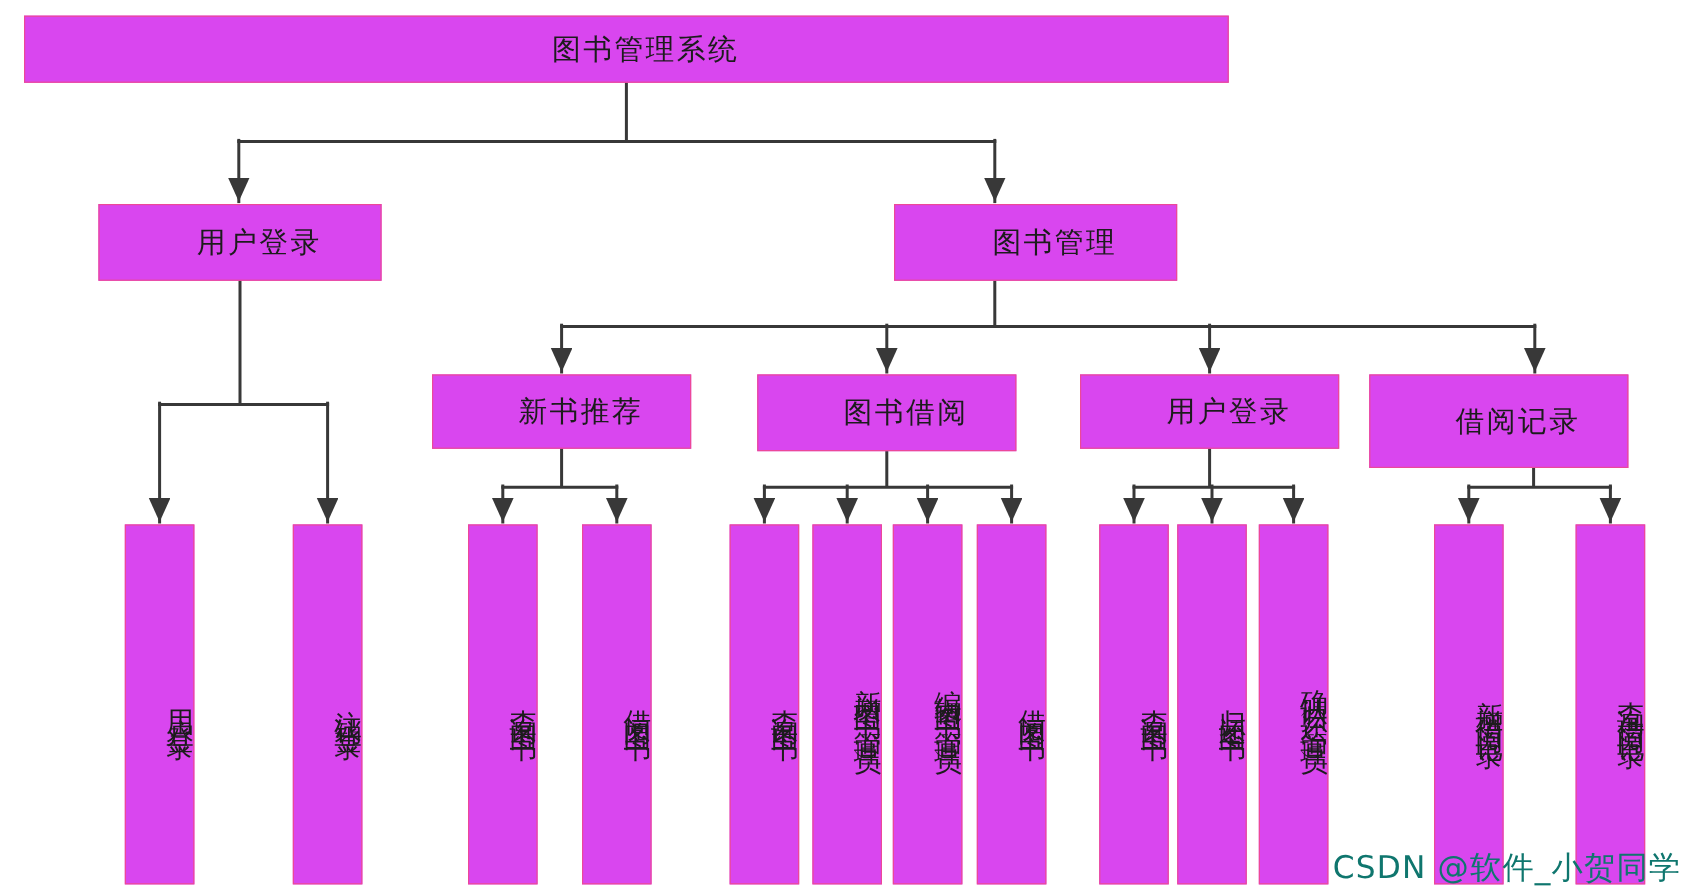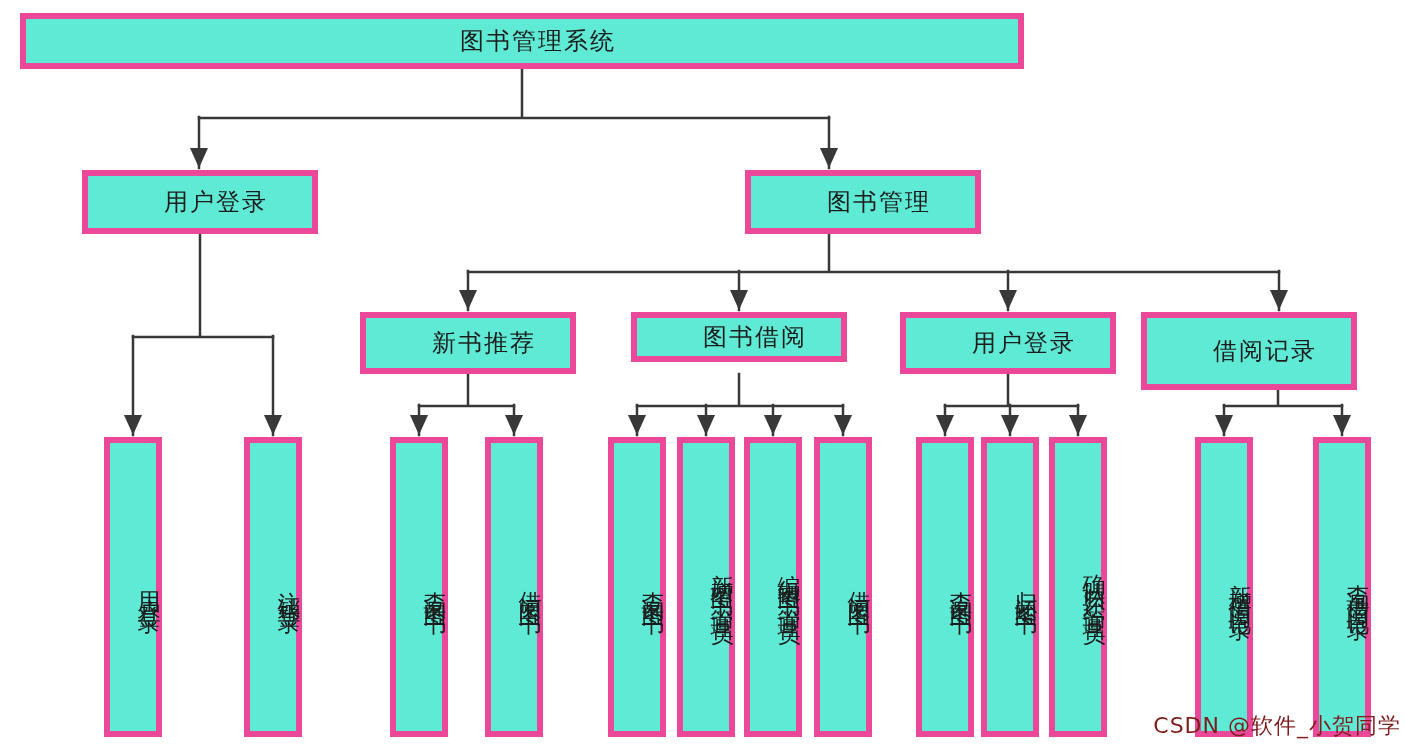--- a/index.html
+++ b/index.html
@@ -1,24 +1,24 @@
 <!DOCTYPE html>
 <html><head>
 <meta charset="utf-8">
 <style>
   html,body{margin:0;padding:0;background:#ffffff;}
   body{font-family:"DejaVu Sans",sans-serif;}
   .canvas{position:relative;width:1405px;height:747px;background:#ffffff;overflow:hidden;}
   .connectors{position:absolute;left:0;top:0;z-index:1;}
-  .node{position:absolute;box-sizing:border-box;background:#5eead4;border:6px solid #ec4899;
+  .node{position:absolute;box-sizing:border-box;background:#d946ef;border:1px solid #ec4899;
         display:flex;align-items:center;justify-content:center;color:#1c1c1c;z-index:2;padding-left:32px;}
   .h{font-size:24px;letter-spacing:2px;white-space:nowrap;}
   .v span{writing-mode:vertical-rl;text-orientation:mixed;font-size:23px;line-height:1;
           letter-spacing:7px;white-space:nowrap;}
-  .watermark{position:absolute;right:4px;bottom:6px;font-size:22px;color:#7f1d1d;
+  .watermark{position:absolute;right:4px;bottom:6px;font-size:26px;color:#0f766e;
              letter-spacing:1px;z-index:3;white-space:nowrap;}
 </style>
 </head>
 <body>
 
 <div class="canvas">
 
   <svg class="connectors" width="1405" height="747" viewBox="0 0 1405 747">
     <defs>
       <marker id="ah" markerUnits="userSpaceOnUse" markerWidth="22" markerHeight="20" refX="20" refY="9" orient="auto">
@@ -61,21 +61,21 @@
       <line x1="1342" y1="405" x2="1342" y2="435" marker-end="url(#ah)"></line>
     </g>
   </svg>
 
   <div class="node h" style="left:20px;top:13px;width:1004px;height:56px;">图书管理系统</div>
 
   <div class="node h" style="left:82px;top:170px;width:236px;height:64px;">用户登录</div>
   <div class="node h" style="left:711px;top:170px;width:236px;height:64px;margin-left:34px;">图书管理</div>
 
   <div class="node h" style="left:360px;top:312px;width:216px;height:62px;">新书推荐</div>
-  <div class="node h" style="left:631px;top:312px;width:216px;height:50px;">图书借阅</div>
+  <div class="node h" style="left:631px;top:312px;width:216px;height:64px;">图书借阅</div>
   <div class="node h" style="left:900px;top:312px;width:216px;height:62px;">用户登录</div>
   <div class="node h" style="left:1141px;top:312px;width:216px;height:78px;">借阅记录</div>
 
   <div class="node v" style="left:104px;top:437px;width:58px;height:300px;">
     <span>用户登录</span>
     </div>
   <div class="node v" style="left:244px;top:437px;width:58px;height:300px;">
     <span>注销登录</span>
     </div>
 

